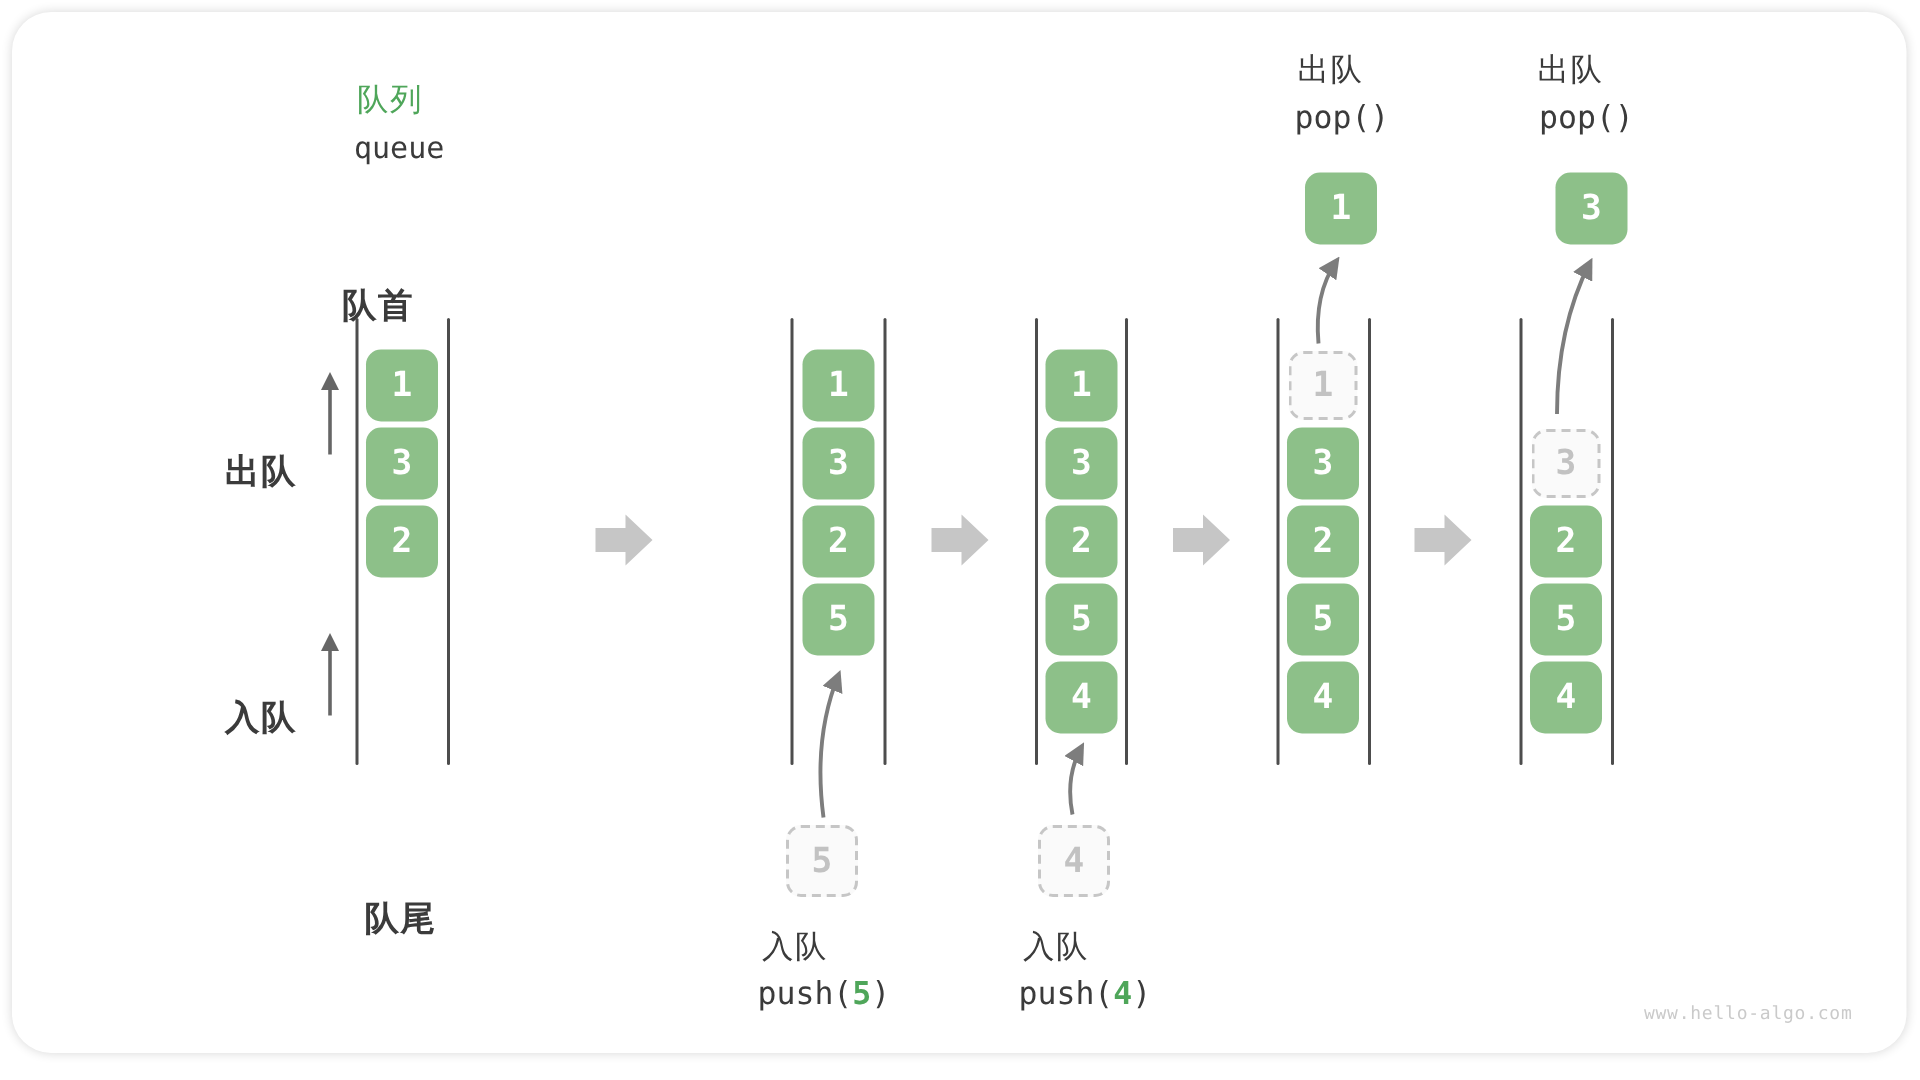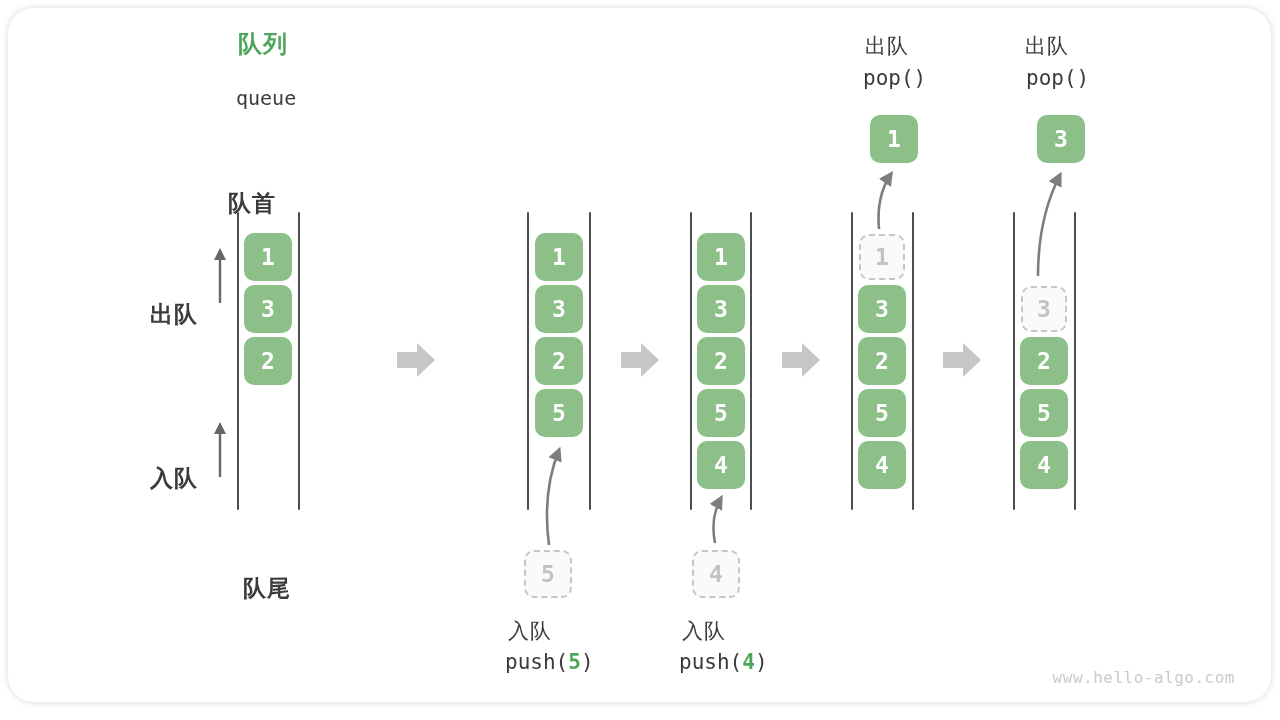--- a/index.html
+++ b/index.html
@@ -7,21 +7,21 @@
     width:1280px;height:720px;position:relative;overflow:hidden;
     background:#ffffff;
     font-family:"Liberation Sans","DejaVu Sans",sans-serif;
   }
   .card{
     position:absolute;left:8px;top:8px;width:1263px;height:694px;
     background:#ffffff;border-radius:26px;
     box-shadow:0 0 7px rgba(0,0,0,0.16);
   }
   .abs{position:absolute;}
-  .zh-title{font-size:24px;font-weight:bold;color:var(--accent-green,#4FA65A);letter-spacing:1px;}
+  .zh-title{font-size:21px;font-weight:normal;color:var(--accent-green,#4FA65A);letter-spacing:1px;margin-top:24px;}
   .en-title{font-size:20px;font-family:"DejaVu Sans Mono","Liberation Mono",monospace;color:var(--text-dark,#3B3B3B);}
   .lbl-bold{font-size:23px;font-weight:bold;color:var(--text-dark,#3B3B3B);letter-spacing:1px;margin-top:37px;}
   .lbl{font-size:21px;color:var(--text-dark,#3B3B3B);letter-spacing:1px;}
   .code{font-size:21px;font-family:"DejaVu Sans Mono","Liberation Mono",monospace;color:var(--text-dark,#3B3B3B);}
   .code .arg{color:var(--accent-green,#4FA65A);font-weight:bold;}
   .vline{position:absolute;width:2px;height:298px;top:212px;background:var(--line-dark,#4D4D4D);border-radius:1px;}
   .qbox{
     position:absolute;width:48px;height:48px;box-sizing:border-box;
     background:var(--box-green,#8DC089);border-radius:10px;
     color:#ffffff;font-family:"DejaVu Sans Mono","Liberation Mono",monospace;
@@ -30,37 +30,37 @@
   }
   .gbox{
     position:absolute;width:48px;height:48px;box-sizing:border-box;
     background:#fafafa;border:2px dashed var(--ghost-border,#C6C6C6);border-radius:10px;
     color:var(--ghost-text,#C2C2C2);font-family:"DejaVu Sans Mono","Liberation Mono",monospace;
     font-size:23px;font-weight:bold;
     display:flex;align-items:center;justify-content:center;
   }
   .gbox.small{width:46px;height:46px;}
   .watermark{
-    font-size:16px;font-family:"DejaVu Sans Mono","Liberation Mono",monospace;
+    font-size:12px;font-family:"DejaVu Sans Mono","Liberation Mono",monospace;
     color:var(--watermark-gray,#CACACA);letter-spacing:0.5px;
   }
   svg.overlay{position:absolute;left:0;top:0;pointer-events:none;}
 </style>
 </head>
 <body>
 
 <div class="card"></div>
 
 <div class="abs zh-title" style="left:238px;top:28px;">队列</div>
 <div class="abs en-title" style="left:236px;top:86px;text-align:center;">queue</div>
 
 <div class="abs lbl-bold" style="left:228px;top:151px;">队首</div>
 <div class="abs lbl-bold" style="left:150px;top:262px;">出队</div>
 <div class="abs lbl-bold" style="left:150px;top:426px;">入队</div>
-<div class="abs lbl-bold" style="left:243px;top:536px;">队尾</div>
+<div class="abs lbl-bold" style="left:243px;top:560px;">队尾</div>
 
 <div class="vline" style="left:237px;"></div>
 <div class="vline" style="left:298px;"></div>
 <div class="vline" style="left:527px;"></div>
 <div class="vline" style="left:589px;"></div>
 <div class="vline" style="left:690px;"></div>
 <div class="vline" style="left:750px;"></div>
 <div class="vline" style="left:851px;"></div>
 <div class="vline" style="left:912px;"></div>
 <div class="vline" style="left:1013px;"></div>

